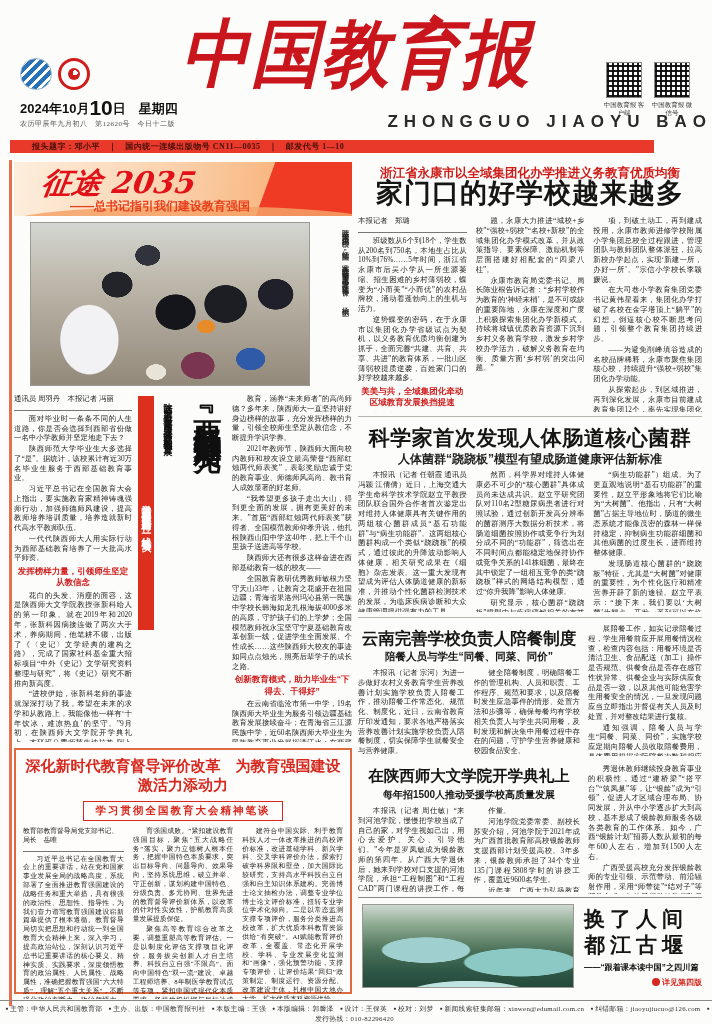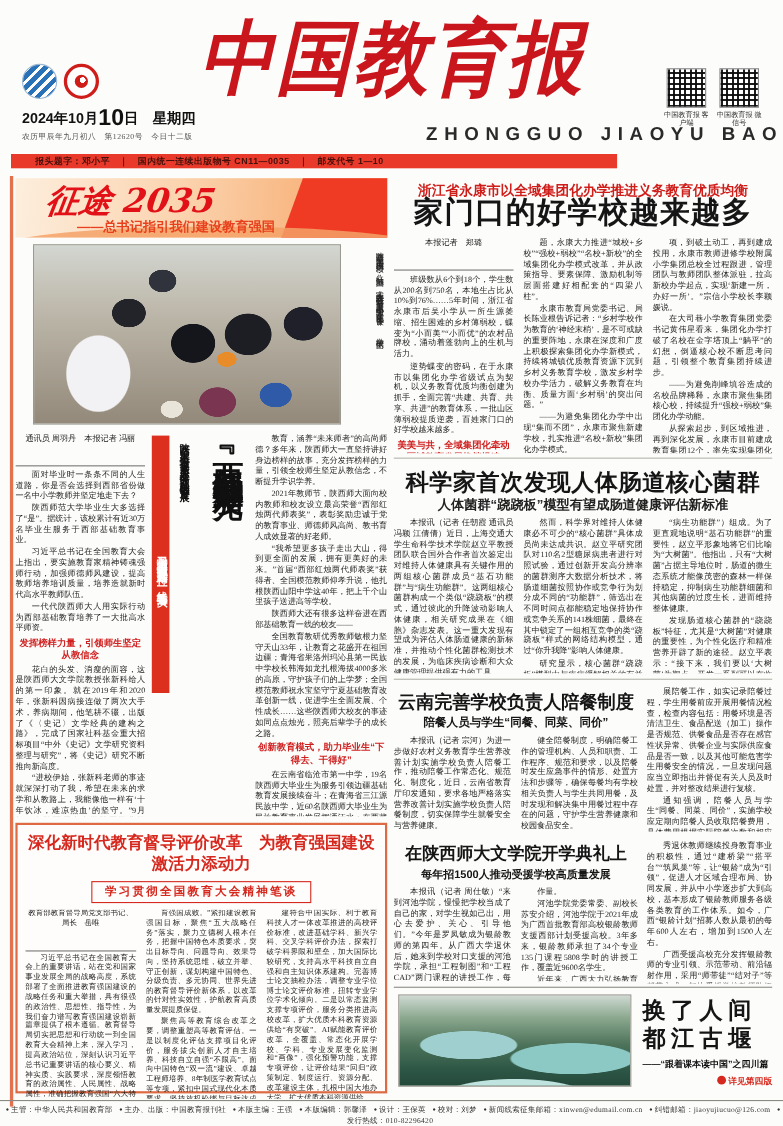--- a/index.html
+++ b/index.html
@@ -22,22 +22,22 @@
             font-family:"DejaVu Serif","Liberation Serif",serif;font-weight:bold;font-style:italic;
             transform:scaleY(1.08);letter-spacing:2px;}
   .pinyin{left:0;right:0;top:112px;text-align:right;font-family:"Liberation Sans","DejaVu Sans",sans-serif;
           font-weight:bold;font-size:17px;letter-spacing:6px;color:#2a2a2a;}
   .qr{top:62px;width:36px;height:36px;border:1px solid #888;background-color:#fff;
       background-image:repeating-linear-gradient(0deg,rgba(10,10,10,.92) 0 2px,transparent 2px 5px),
                        repeating-linear-gradient(90deg,rgba(10,10,10,.92) 0 2px,transparent 2px 5px);}
   .qr1{right:70px;} .qr2{right:22px;}
   .qr-label{top:101px;width:44px;text-align:center;font-size:6.5px;line-height:1.3;color:#333;}
   .qr-label1{right:66px;} .qr-label2{right:18px;}
-  .redbar{left:10px;top:140px;width:551px;height:13px;background:#e8392b;color:#46100a;
-          font-family:Liberation Sans, sans-serif;font-weight:bold;font-size:8px;
+  .redbar{left:10px;top:140px;width:644px;height:13px;background:#e8392b;color:#46100a;
+          font-family:Liberation Serif, serif;font-weight:bold;font-size:8px;
           line-height:13px;padding-left:22px;letter-spacing:.5px;}
   .vrule{left:9px;top:160px;width:3px;height:846px;background:#e4714d;}
   
   .banner{left:14px;top:162px;width:338px;height:54px;overflow:hidden;
           background:linear-gradient(95deg,#fdeedd 0%,#fbd3ae 45%,#f8b57f 78%,#f29a55 100%);}
   .banner::before{content:"";position:absolute;right:-26px;top:-18px;width:110px;height:96px;
           background:#ef3b24;transform:rotate(20deg);}
   .banner::after{content:"";position:absolute;left:-10px;bottom:-8px;width:380px;height:18px;
           background:#f4a267;border-radius:50% 50% 0 0/100% 100% 0 0;opacity:.85;}
   .banner-title{position:absolute;left:28px;top:1px;font-size:30px;font-weight:bold;font-style:italic;
@@ -70,21 +70,21 @@
       font-family:"Liberation Sans","DejaVu Sans",sans-serif;font-weight:bold;font-size:9px;color:#111;
       letter-spacing:2px;}
   .vtitle{left:176px;top:396px;width:50px;height:336px;writing-mode:vertical-rl;text-orientation:upright;
       font-size:28px;font-weight:bold;color:#101010;font-family:"DejaVu Serif",serif;letter-spacing:3px;}
   
   .col{overflow:hidden;font-size:7.4px;line-height:1.32;text-align:justify;color:#1e1e1e;}
   .col p{margin:0 0 1px 0;}
   .blk-p{text-indent:2em;}
   .blk-h{color:#cf2020;font-weight:bold;text-align:center;margin:3px 0 2px 0 !important;
          font-family:"Liberation Sans","DejaVu Sans",sans-serif;font-size:1.15em;}
-  .blk-by{text-align:center;border-bottom:1px solid #777;padding-bottom:19px;margin-bottom:3px !important;}
+  .blk-by{text-align:left;border-bottom:1px solid #777;padding-bottom:6px;margin-bottom:3px !important;}
   .cols{display:flex;gap:9px;}
   .cols .col{flex:1;}
   
   .bitan{left:14px;top:748px;width:338px;height:246px;border:2px solid #dd6a42;background:#fffdfb;padding:5px 7px;}
   .bitan-hl{font-size:15px;color:#d6281e;text-align:center;font-family:"Liberation Sans","DejaVu Sans",sans-serif;
             font-weight:bold;margin-top:2px;}
   .bitan-label{display:block;width:200px;margin:6px auto 6px auto;border:1.5px solid #d6281e;color:#d6281e;
             font-weight:bold;font-size:10.5px;letter-spacing:2px;text-align:center;padding:2px 4px;
             font-family:"Liberation Sans","DejaVu Sans",sans-serif;}
   .bitan .cols{height:172px;}
@@ -201,21 +201,20 @@
     <div class="col" data-name="main-article-column-1">
         <p class="blk-by" data-name="byline">本报记者　郑璐</p>
         <p class="blk-p" data-name="column-paragraph">班级数从6个到18个，学生数从200名到750名，本地生占比从10%到76%……5年时间，浙江省永康市后吴小学从一所生源萎缩、招生困难的乡村薄弱校，蝶变为“小而美”“小而优”的农村品牌校，涌动着蓬勃向上的生机与活力。</p>
         <p class="blk-p" data-name="column-paragraph">逆势蝶变的密码，在于永康市以集团化办学省级试点为契机，以义务教育优质均衡创建为抓手，全面完善“共建、共育、共享、共进”的教育体系，一批山区薄弱校提质逆袭，百姓家门口的好学校越来越多。</p>
         <p class="blk-h" data-name="column-subhead">美美与共，全域集团化牵动区域教育发展换挡提速</p>
         <p class="blk-p" data-name="column-paragraph">永康市是全国闻名的“五金之都”，外来人口多、随迁子女多。为破解强校愈强、弱校愈弱的瓶颈问</p>
       </div>
     <div class="col" data-name="main-article-column-2">
         <p class="blk-p" data-name="column-paragraph">题，永康大力推进“城校+乡校”“强校+弱校”“名校+新校”的全域集团化办学模式改革，并从政策指导、要素保障、激励机制等层面搭建好相配套的“四梁八柱”。</p>
         <p class="blk-p" data-name="column-paragraph">永康市教育局党委书记、局长陈业根告诉记者：“乡村学校作为教育的‘神经末梢’，是不可或缺的重要阵地，永康在深度和广度上积极探索集团化办学新模式，持续将城镇优质教育资源下沉到乡村义务教育学校，激发乡村学校办学活力，破解义务教育在均衡、质量方面‘乡村弱’的突出问题。”</p>
-        <p class="blk-p" data-name="column-paragraph">——为避免集团化办学中出现“集而不团”，永康市聚焦新建学校，扎实推进“名校+新校”集团化办学模式。</p>
       </div>
     <div class="col" data-name="main-article-column-3">
         <p class="blk-p" data-name="column-paragraph">项，到破土动工，再到建成投用，永康市教师进修学校附属小学集团总校全过程跟进，管理团队与教师团队整体派驻，拉高新校办学起点，实现‘新建一所，办好一所’。”宗信小学校长李颖媛说。</p>
         <p class="blk-p" data-name="column-paragraph">在大司巷小学教育集团党委书记黄伟星看来，集团化办学打破了名校在金字塔顶上“躺平”的幻想，倒逼核心校不断思考问题，引领整个教育集团持续进步。</p>
         <p class="blk-p" data-name="column-paragraph">——为避免削峰填谷造成的名校品牌稀释，永康市聚焦集团核心校，持续提升“强校+弱校”集团化办学动能。</p>
         <p class="blk-p" data-name="column-paragraph">从探索起步，到区域推进，再到深化发展，永康市目前建成教育集团12个，率先实现集团化办学全域覆盖，2023年上榜浙江省义务教育阶段全域教共体（集团化）办学试点名单，全市教育面貌为之一新。</p>
       </div>
   </div>
   <div class="abs divider d1" data-name="section-divider"></div>
 

